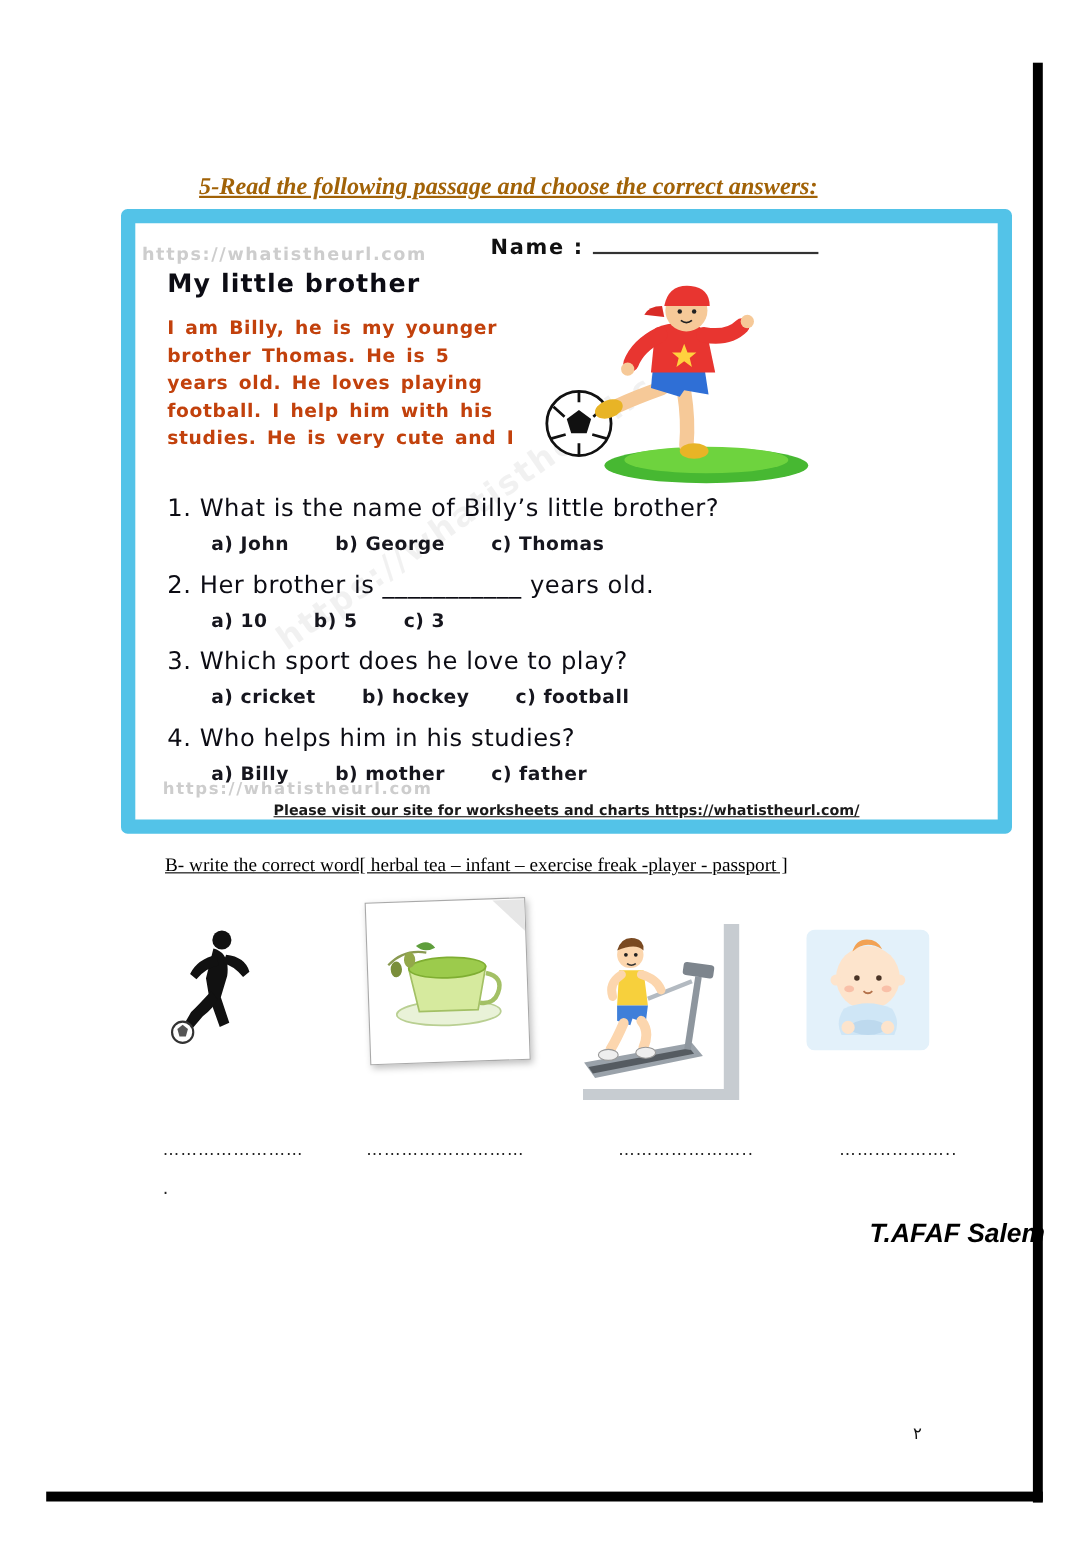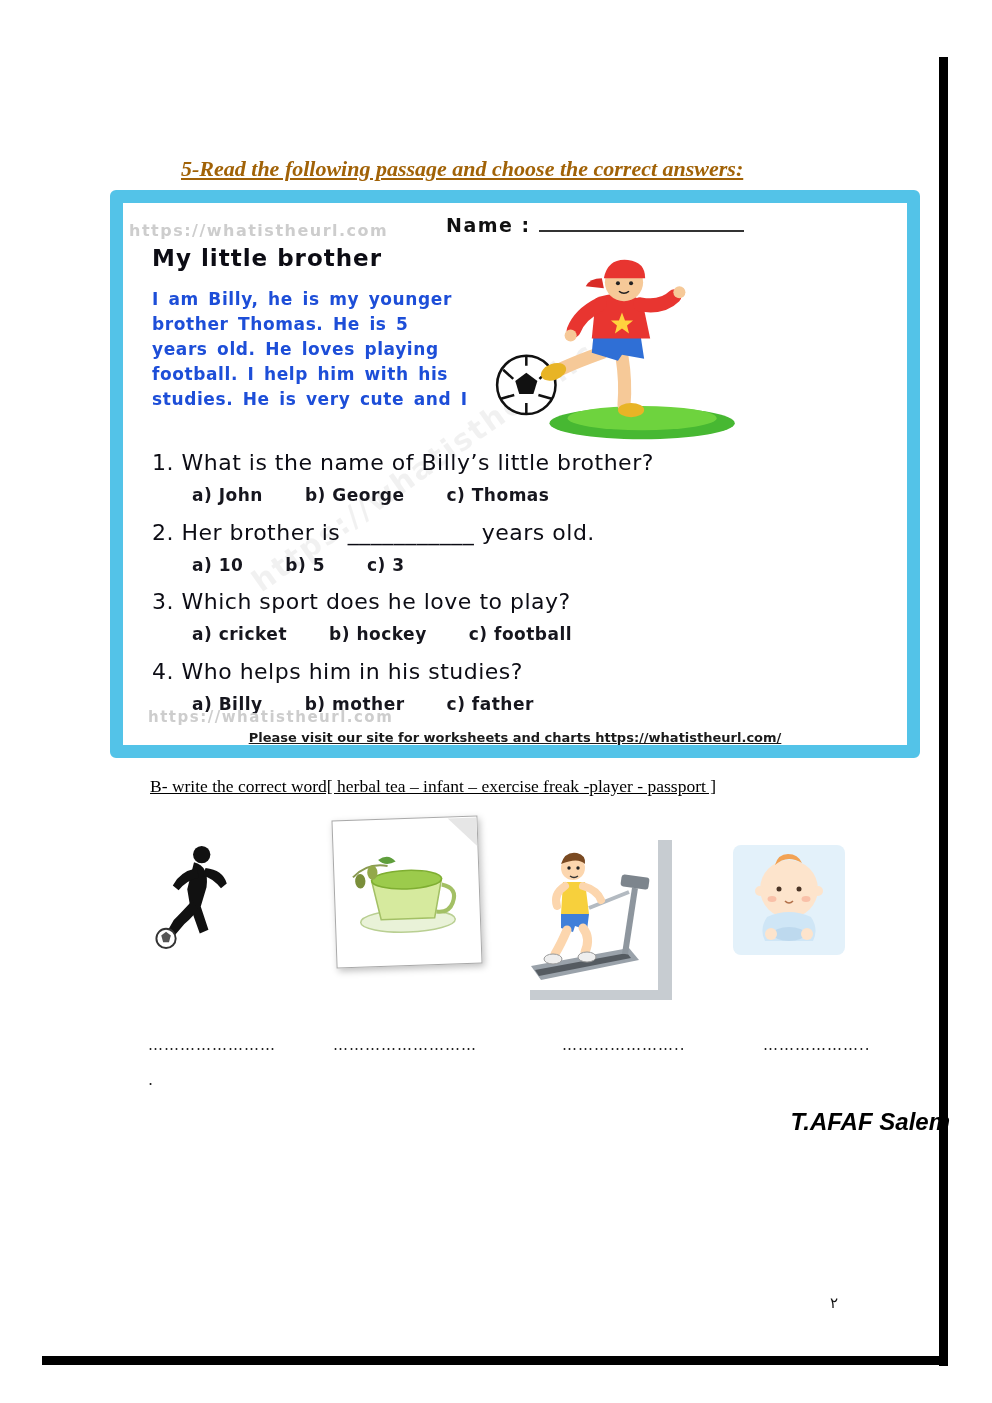--- a/index.html
+++ b/index.html
@@ -18,21 +18,21 @@
   .wm-bottom{left:25px;top:505px;font-size:15px;}
   .wm-diag{position:absolute;left:90px;top:230px;font-size:30px;color:#000;opacity:0.05;
      transform:rotate(-35deg);font-weight:700;letter-spacing:2px;pointer-events:none;}
 
   .name-row{position:absolute;left:323px;top:11px;font-weight:700;font-size:19px;letter-spacing:1.5px;}
   .name-line{display:inline-block;width:205px;height:15px;border-bottom:2px solid #333;margin-left:8px;}
 
   .ws-heading{position:absolute;left:29px;top:42px;font-weight:700;font-size:23px;letter-spacing:1px;color:#0c0c14;}
 
   .passage{position:absolute;left:29px;top:84px;font-size:17px;font-weight:600;line-height:25px;
-     letter-spacing:0.6px;word-spacing:3px;color:#1d4ed8;}
+     letter-spacing:0.6px;word-spacing:3px;color:#c2410c;}
 
   .boy-art{position:absolute;left:358px;top:53px;width:282px;height:192px;}
 
   .q-text{position:absolute;left:29px;font-weight:400;font-size:22px;letter-spacing:0.5px;color:#0c0c14;}
   .opts{position:absolute;left:69px;display:flex;gap:42px;font-weight:600;font-size:17px;
      letter-spacing:0.5px;color:#16161e;}
 
   .ws-footer{position:absolute;left:0;right:0;top:527px;text-align:center;font-weight:700;
      font-size:13px;text-decoration:underline;color:#1a1a1a;}
 

